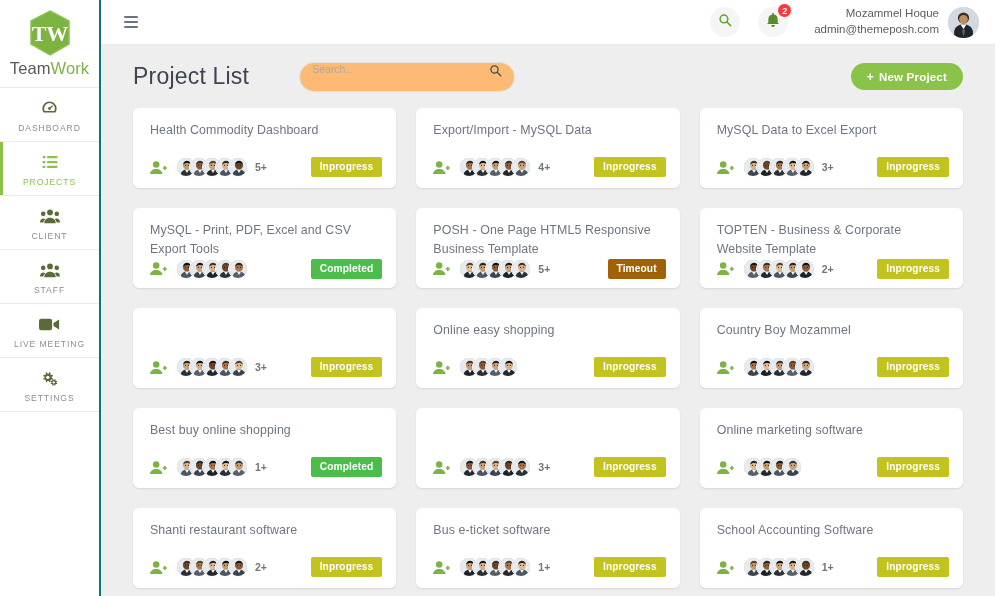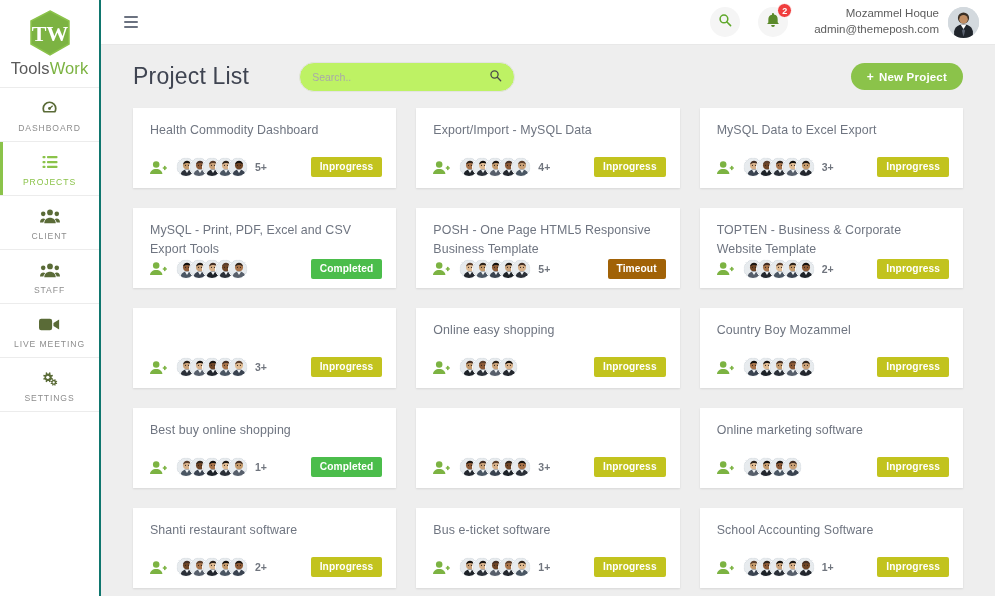--- a/index.html
+++ b/index.html
@@ -112,22 +112,22 @@
     padding: 0 32px 0 32px;
     border-radius: 26px;
   }
   .page-title {
     font-size: 23px; color: #3f4451; font-weight: normal;
     letter-spacing: .2px;
   }
   .search-wrap {
     margin-left: 50px;
     width: 216px; height: 30px;
-    background: #bef264; border: 1px solid #e3e3e3; border-radius: 15px;
-    display: flex; align-items: center; padding: 0 12px;
+    background: #fdba74; border: 1px solid #e3e3e3; border-radius: 15px;
+    display: flex; align-items: flex-start; padding: 0 12px;
   }
   .search-wrap input {
     border: 0; outline: 0; flex: 1;
     font-size: 10.5px; color: #6b6b6b;
     font-family: "Liberation Sans", sans-serif;
     background: transparent;
   }
   .search-wrap input::placeholder { color: #a9a9a9; }
   .new-btn {
     margin-left: auto;
@@ -144,21 +144,21 @@
   
   .grid {
     padding: 0 32px;
     display: grid;
     grid-template-columns: repeat(3, 1fr);
     column-gap: 20px;
     row-gap: 20px;
   }
   .card {
     background: #fff;
-    border-radius: 0;
+    border-radius: 6px;
     box-shadow: 0 1px 2px rgba(0,0,0,.10);
     height: 80px;
     padding: 13px 14px 0 17px;
     display: flex; flex-direction: column;
     position: relative;
   }
   .card-title {
     font-size: 12.4px; color: #6f7581;
     line-height: 1.52; letter-spacing: .1px;
   }
@@ -194,21 +194,21 @@
 <div id="sidebar">
 
   <div class="brand">
     <div class="brand-mark">
       <svg viewBox="0 0 44 46" width="44" height="46">
         <polygon points="22,1 41,11 41,34 22,45 3,34 3,11" fill="#7cb342" stroke="#8bc34a" stroke-width="1.5"></polygon>
         <text x="22" y="31" text-anchor="middle" font-family="Liberation Serif, serif" font-size="22" font-weight="bold" fill="#ffffff">TW</text>
       </svg>
     </div>
     <div class="brand-name">
-      <span class="t1">Tools</span><span class="t2">Work</span>
+      <span class="t1">Team</span><span class="t2">Work</span>
     </div>
   </div>
 
   <div class="nav-item">
     <span class="nav-ico">
       <svg width="19" height="19" viewBox="0 0 24 24" fill="currentColor">
         <path d="M12 3a9 9 0 0 0-9 9 9 9 0 0 0 1.6 5.1h14.8A9 9 0 0 0 21 12a9 9 0 0 0-9-9zm0 2.2a6.8 6.8 0 0 1 6.8 6.8c0 1.1-.26 2.1-.72 3H5.92a6.7 6.7 0 0 1-.72-3A6.8 6.8 0 0 1 12 5.2z"></path>
         <circle cx="12" cy="12" r="1.8"></circle>
         <path d="M12 12l4-3.4" stroke="currentColor" stroke-width="1.6" fill="none"></path>
       </svg>

